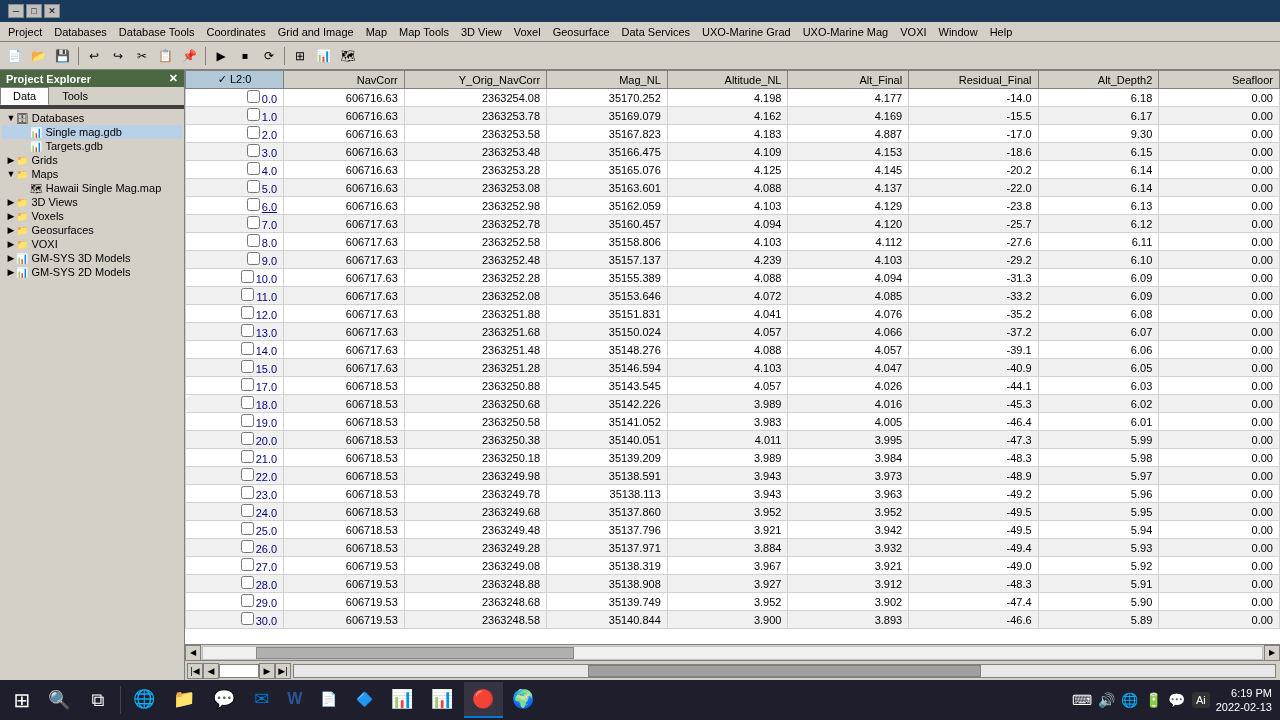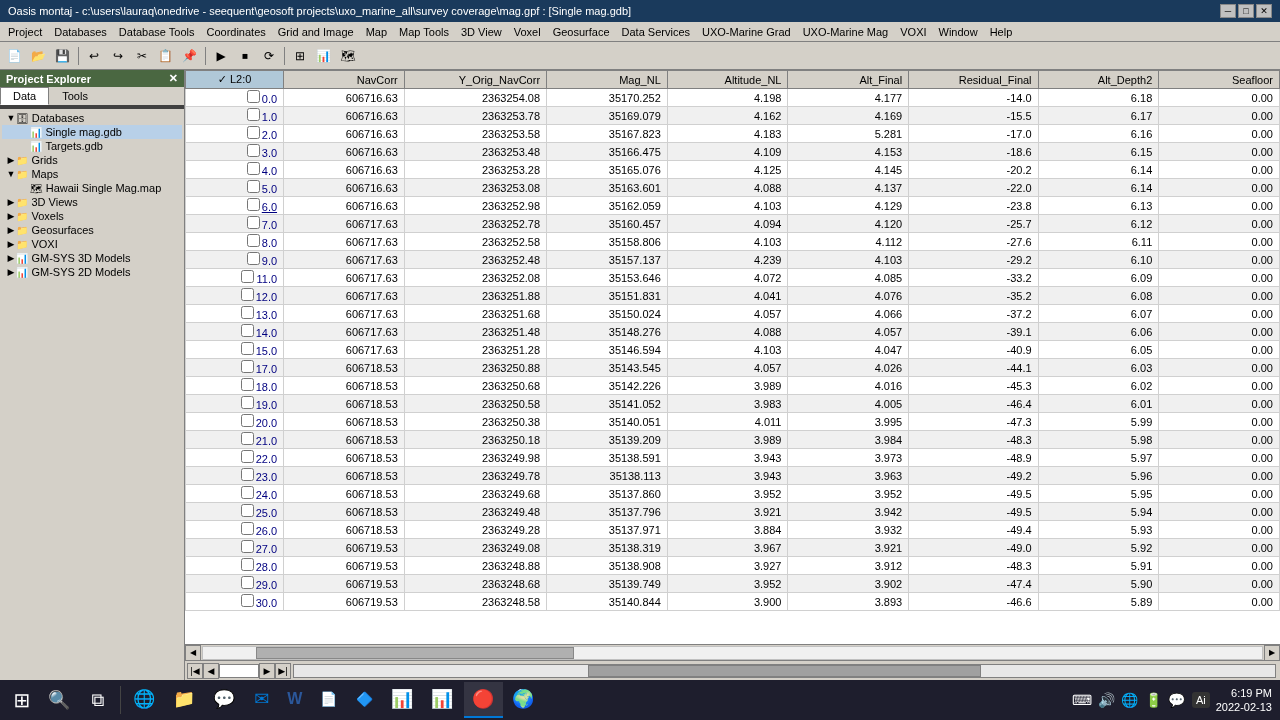--- a/index.html
+++ b/index.html
@@ -252,21 +252,20 @@
       border-top: 1px solid #808080;
     }
     .scroll-arrow { width: 16px; height: 16px; background: #d4d0c8; border: 1px solid #808080; display: flex; align-items: center; justify-content: center; font-size: 8px; cursor: pointer; }
     .scroll-track { flex: 1; height: 14px; background: #f0f0f0; border: 1px solid #c0c0c0; position: relative; margin: 0 1px; }
     .scroll-thumb { position: absolute; left: 5%; width: 30%; height: 100%; background: #b0b0b0; border: 1px solid #888; }
   </style>
 </head>
 <body>
 
 <div id="title-bar">
-  <span class="title-text">Oasis montaj - c:\users\lauraq\onedrive - seequent\geosoft projects\uxo_marine_all\survey coverage\mag.gpf : [Single mag.gdb]</span>
   <div class="win-controls">
     <div class="win-btn">─</div>
     <div class="win-btn">□</div>
     <div class="win-btn">✕</div>
   </div>
 </div>
 
 <div id="menu-bar">
     <div class="menu-item">Project</div>
     <div class="menu-item">Databases</div>
@@ -420,23 +419,23 @@
               <td>-15.5</td>
               <td>6.17</td>
               <td>0.00</td>
             </tr>
             <tr>
               <td style="text-align: right; color: rgb(0, 0, 128); padding-left: 4px;"><input type="checkbox" style="margin-right: 2px;">2.0</td>
               <td>606716.63</td>
               <td>2363253.58</td>
               <td>35167.823</td>
               <td>4.183</td>
-              <td>5.281</td>
+              <td>4.887</td>
               <td>-17.0</td>
-              <td>6.16</td>
+              <td>9.30</td>
               <td>0.00</td>
             </tr>
             <tr>
               <td style="text-align: right; color: rgb(0, 0, 128); padding-left: 4px;"><input type="checkbox" style="margin-right: 2px;">3.0</td>
               <td>606716.63</td>
               <td>2363253.48</td>
               <td>35166.475</td>
               <td>4.109</td>
               <td>4.153</td>
               <td>-18.6</td>
@@ -500,20 +499,31 @@
             </tr>
             <tr>
               <td style="text-align: right; color: rgb(0, 0, 128); padding-left: 4px;"><input type="checkbox" style="margin-right: 2px;">9.0</td>
               <td>606717.63</td>
               <td>2363252.48</td>
               <td>35157.137</td>
               <td>4.239</td>
               <td>4.103</td>
               <td>-29.2</td>
               <td>6.10</td>
+              <td>0.00</td>
+            </tr>
+            <tr>
+              <td style="text-align: right; color: rgb(0, 0, 128); padding-left: 4px;"><input type="checkbox" style="margin-right: 2px;">10.0</td>
+              <td>606717.63</td>
+              <td>2363252.28</td>
+              <td>35155.389</td>
+              <td>4.088</td>
+              <td>4.094</td>
+              <td>-31.3</td>
+              <td>6.09</td>
               <td>0.00</td>
             </tr>
             <tr>
               <td style="text-align: right; color: rgb(0, 0, 128); padding-left: 4px; margin-left: 14px;"><input type="checkbox" style="margin-right: 2px;">11.0</td>
               <td>606717.63</td>
               <td>2363252.08</td>
               <td>35153.646</td>
               <td>4.072</td>
               <td>4.085</td>
               <td>-33.2</td>

